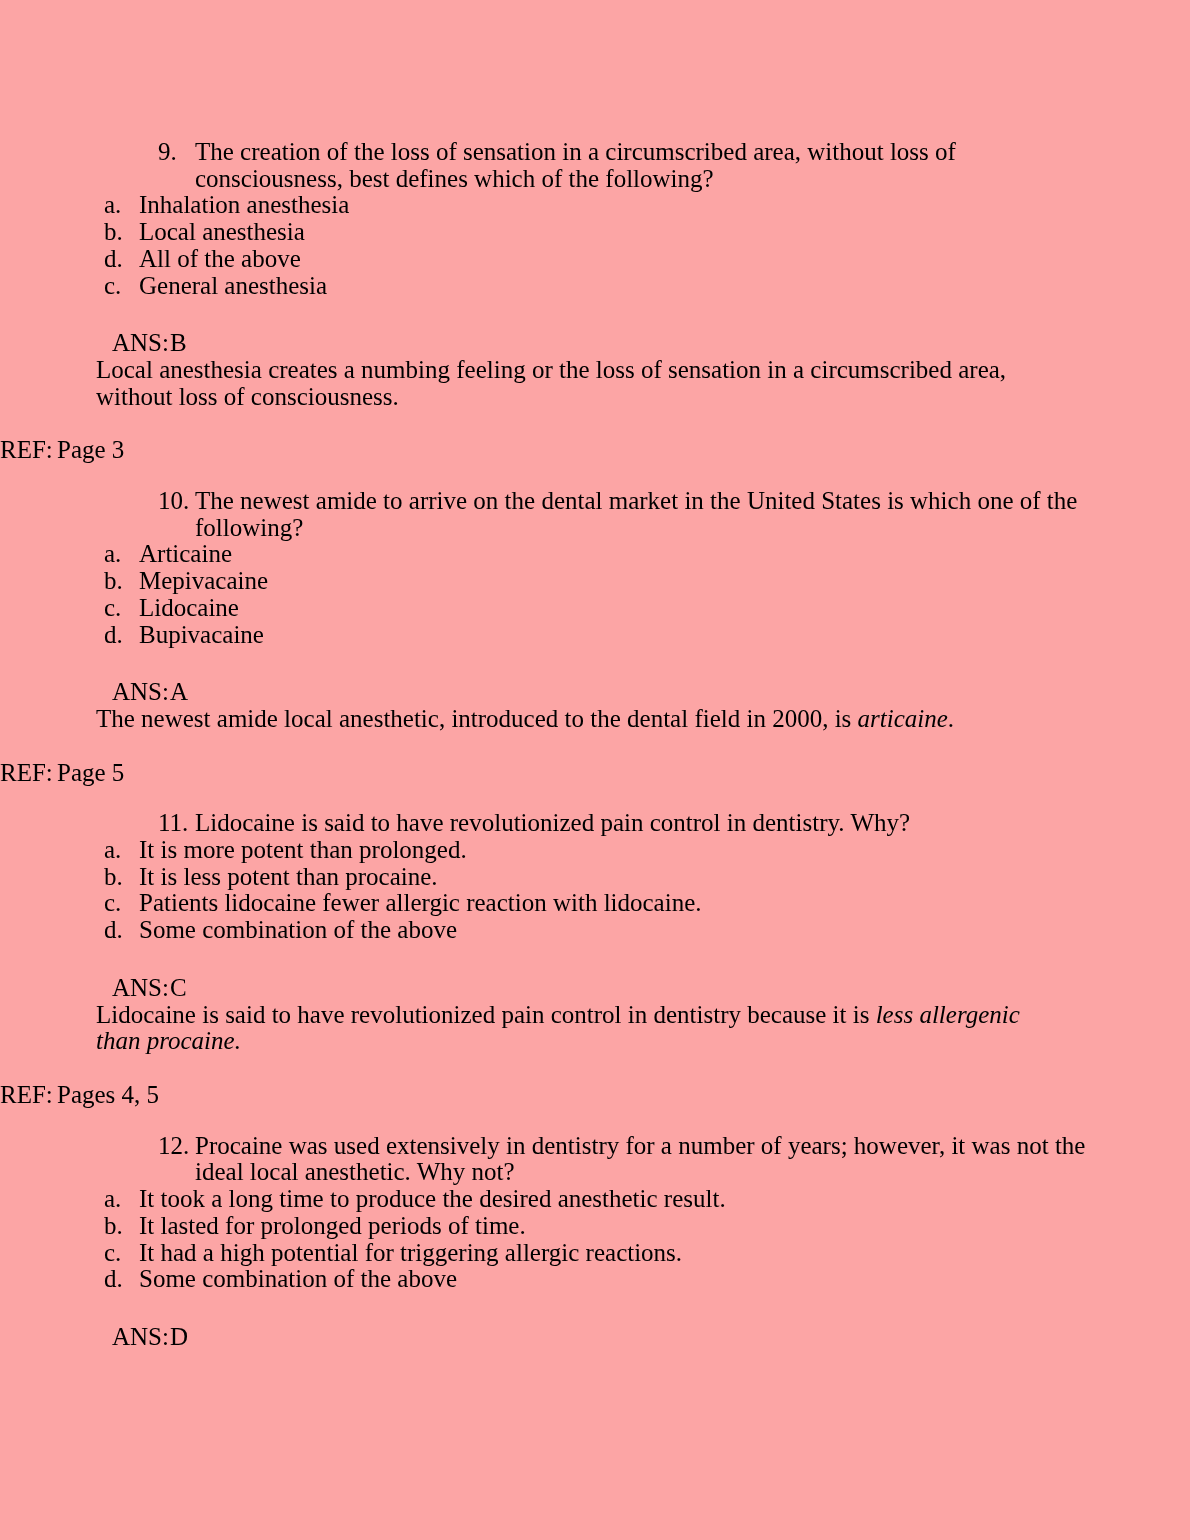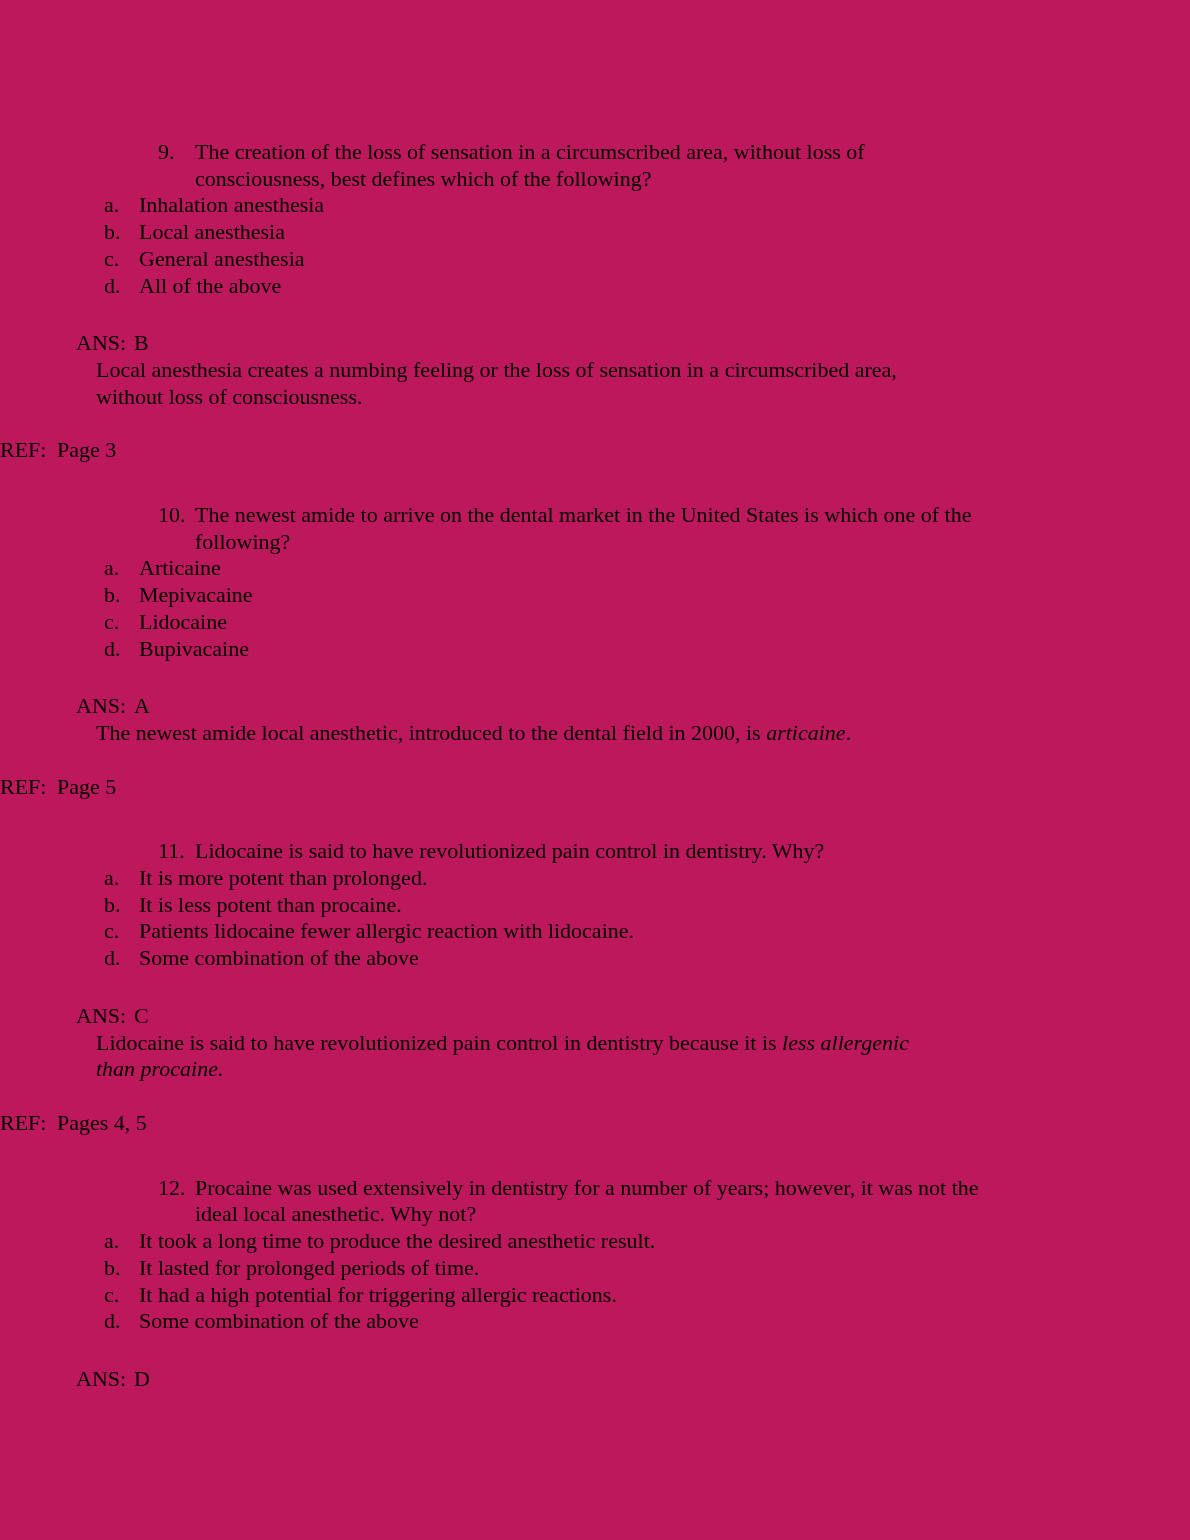--- a/index.html
+++ b/index.html
@@ -1,52 +1,52 @@
 <!DOCTYPE html>
 <html><head>
 <meta charset="utf-8">
 <style>
   html, body { margin: 0; padding: 0; background: #ffffff; }
   .page {
     position: relative;
     width: 1190px;
     height: 1540px;
-    background: #be185d;
+    background: #fca5a5;
     color: #000000;
     font-family: "Liberation Serif", "DejaVu Serif", serif;
-    font-size: 22px;
+    font-size: 25px;
     line-height: 26.7px;
     overflow: hidden;
   }
   .doc { padding-top: 139px; }
   .line { white-space: nowrap; }
   .q-first { padding-left: 158px; }
-  .q-gap { margin-top: 38px; }
+  .q-gap { margin-top: 24px; }
   .q-num { display: inline-block; width: 37px; }
   .q-cont { padding-left: 195px; }
   .opt { padding-left: 104px; }
   .opt-label { display: inline-block; width: 35px; }
-  .ans { padding-left: 76px; margin-top: 31px; }
+  .ans { padding-left: 112px; margin-top: 31px; }
   .ans-label { display: inline-block; width: 58px; }
   .expl { padding-left: 96px; }
   .ref { margin-top: 27px; }
   .ref-label { display: inline-block; width: 57px; }
   .it { font-style: italic; }
 </style>
 </head>
 <body>
 
 <div class="page">
   <div class="doc">
       <div class="line q-first"><span class="q-num">9.</span><span>The creation of the loss of sensation in a circumscribed area, without loss of</span></div>
       <div class="line q-cont"><span>consciousness, best defines which of the following?</span></div>
       <div class="line opt"><span class="opt-label">a.</span><span>Inhalation anesthesia</span></div>
       <div class="line opt"><span class="opt-label">b.</span><span>Local anesthesia</span></div>
+      <div class="line opt"><span class="opt-label">d.</span><span>All of the above</span></div>
       <div class="line opt"><span class="opt-label">c.</span><span>General anesthesia</span></div>
-      <div class="line opt"><span class="opt-label">d.</span><span>All of the above</span></div>
       <div class="line ans"><span class="ans-label">ANS:</span><span>B</span></div>
       <div class="line expl"><span>Local anesthesia creates a numbing feeling or the loss of sensation in a circumscribed area,</span></div>
       <div class="line expl"><span>without loss of consciousness.</span></div>
       <div class="line ref"><span class="ref-label">REF:</span><span>Page 3</span></div>
       <div class="line q-first q-gap"><span class="q-num">10.</span><span>The newest amide to arrive on the dental market in the United States is which one of the</span></div>
       <div class="line q-cont"><span>following?</span></div>
       <div class="line opt"><span class="opt-label">a.</span><span>Articaine</span></div>
       <div class="line opt"><span class="opt-label">b.</span><span>Mepivacaine</span></div>
       <div class="line opt"><span class="opt-label">c.</span><span>Lidocaine</span></div>
       <div class="line opt"><span class="opt-label">d.</span><span>Bupivacaine</span></div>

